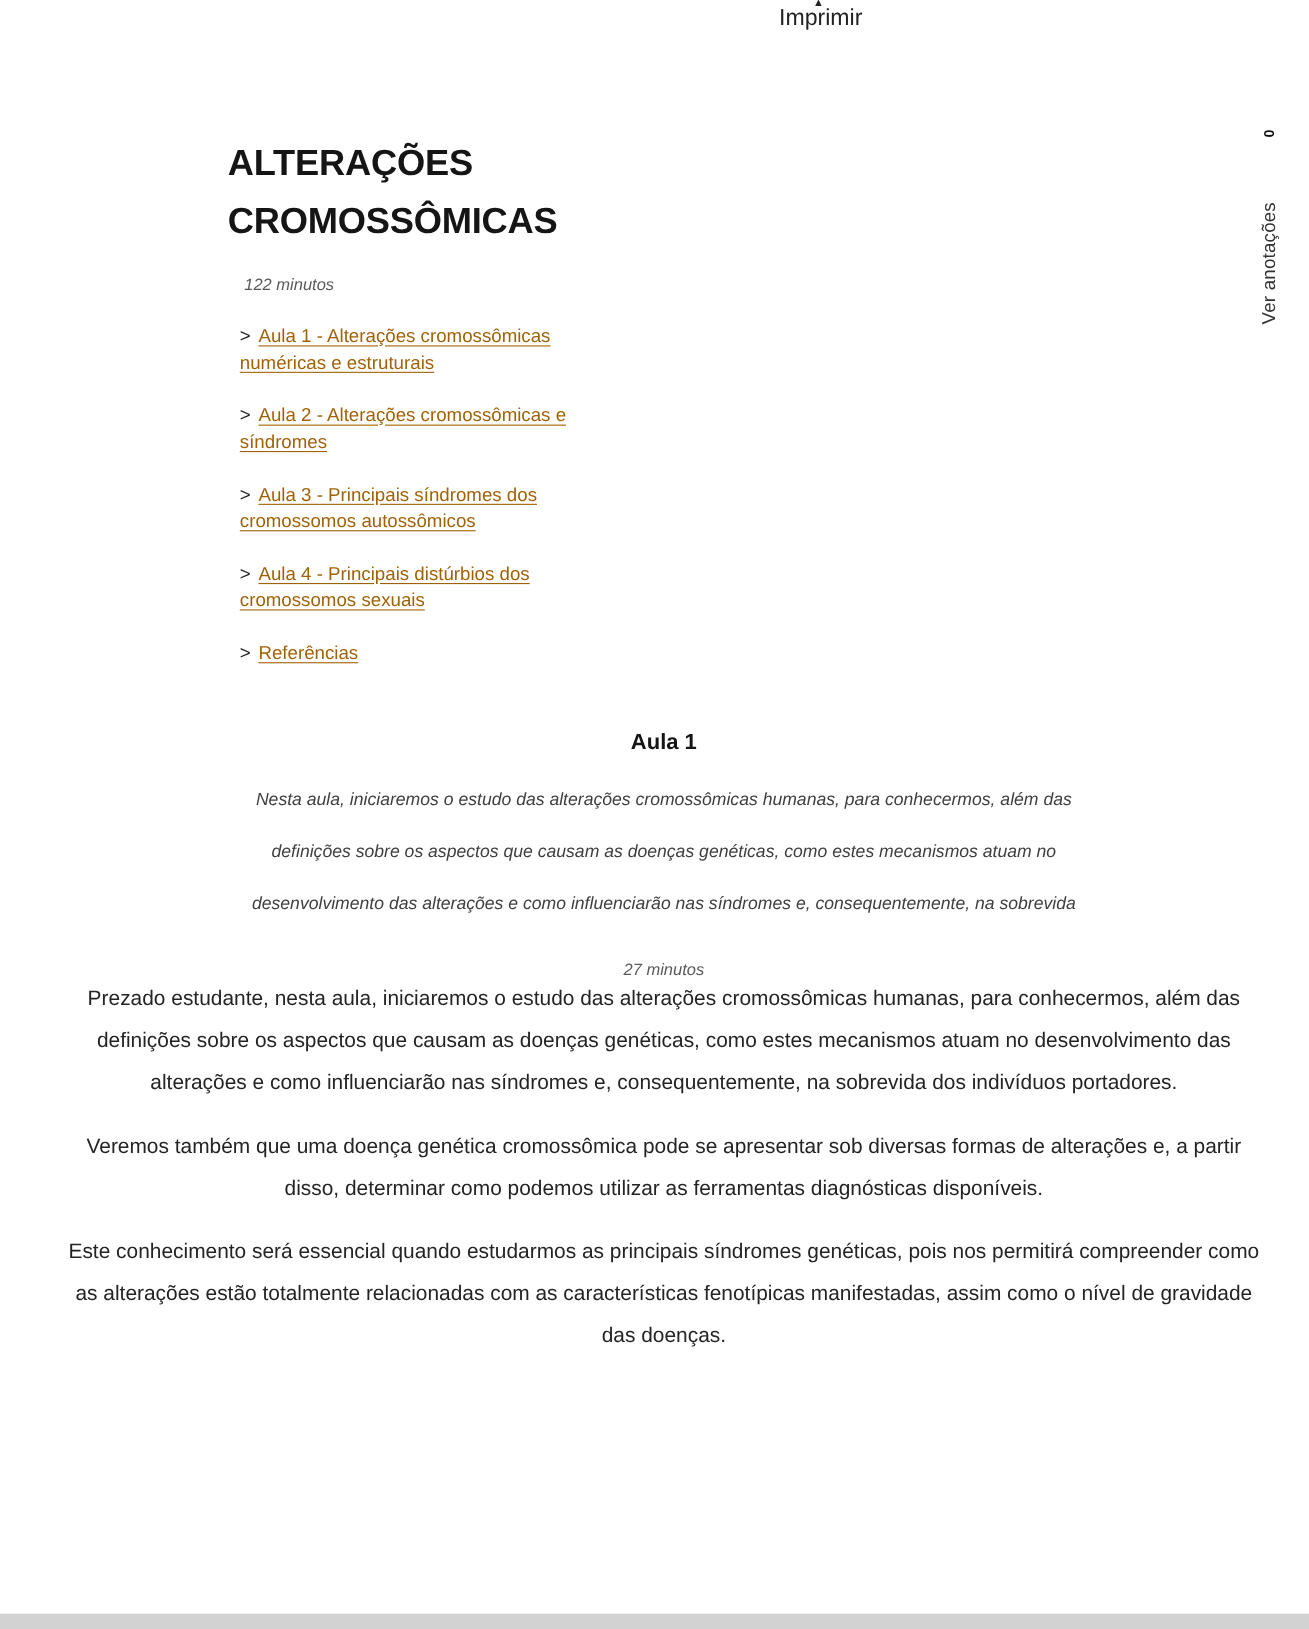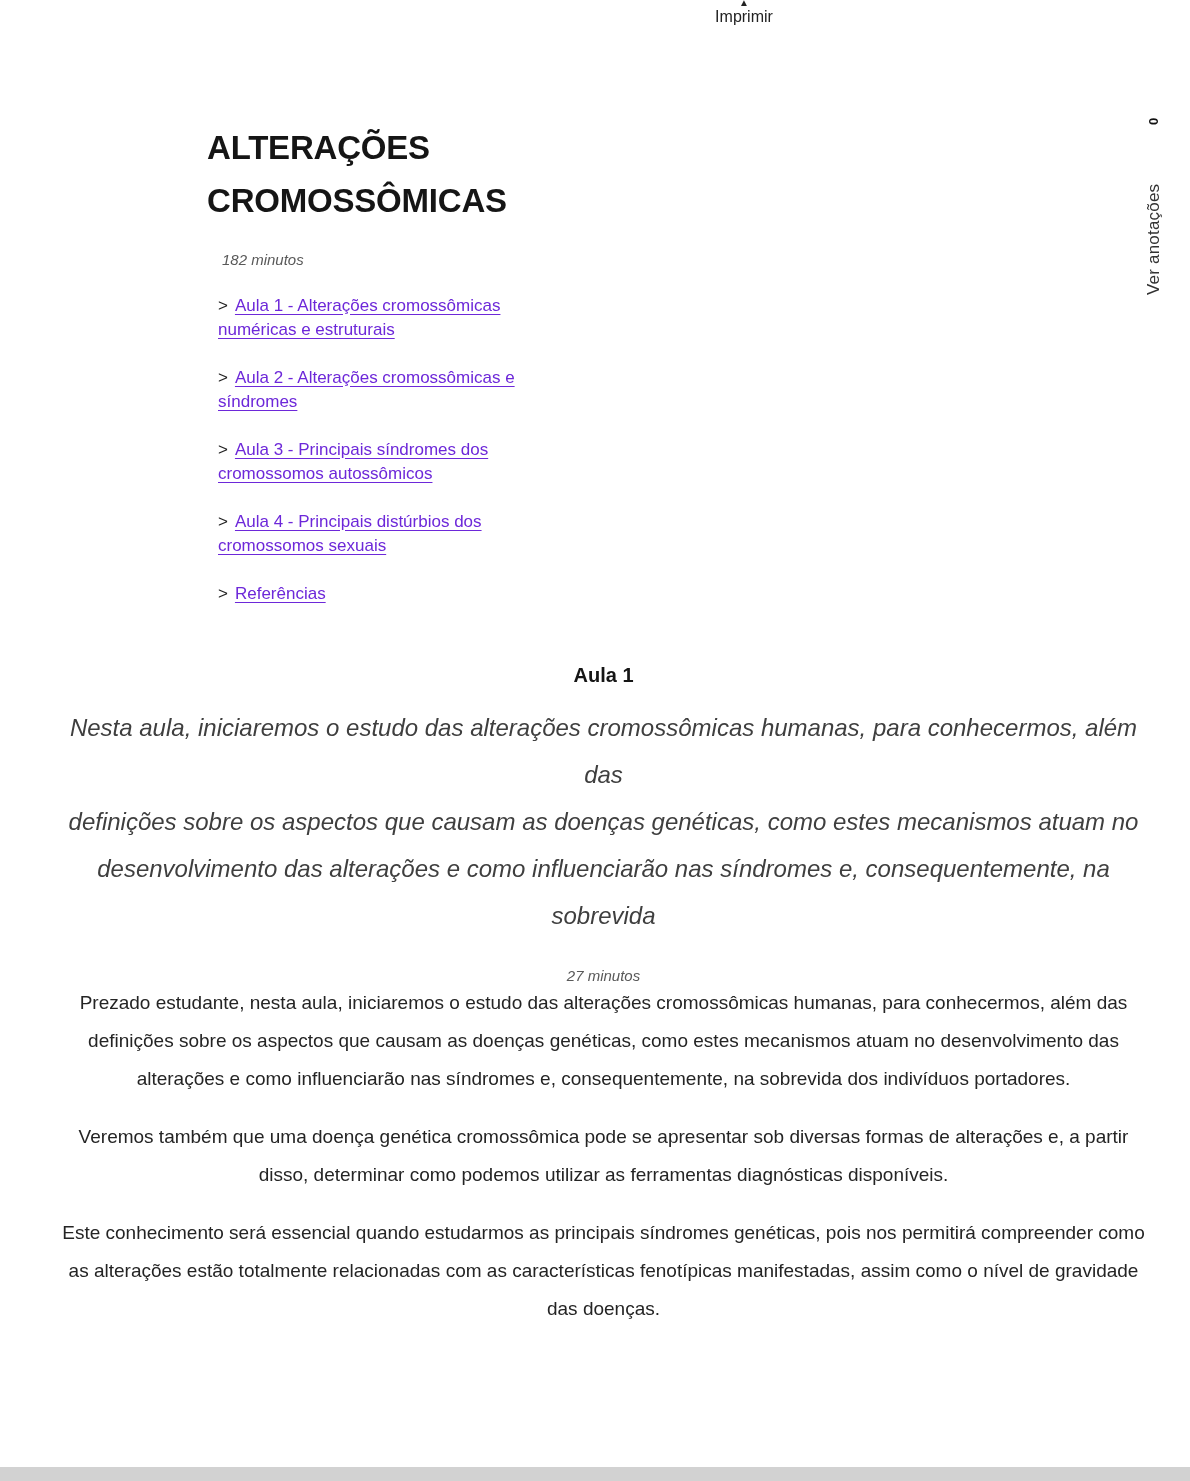--- a/index.html
+++ b/index.html
@@ -27,22 +27,23 @@
   }
   .print-control .tri {
     display: block;
     font-size: 10px;
     line-height: 9px;
     margin-top: -2px;
     color: #222;
   }
   .print-control .lbl {
     display: block;
-    font-size: 16px;
+    font-size: 21px;
     line-height: 19px;
+    text-align: right;
   }
 
   
   .annotations-tab {
     position: absolute;
     top: 118px;
     right: 26px;
     writing-mode: vertical-rl;
     transform: rotate(180deg);
     cursor: pointer;
@@ -80,21 +81,21 @@
   .toc-item {
     margin-bottom: 24px;
     font-size: 17px;
     line-height: 24px;
   }
   .toc-item .chev {
     margin-right: 7px;
     color: #1f1f1f;
   }
   .toc-item a {
-    color: #6d28d9;
+    color: #a16207;
     text-decoration: underline;
     text-underline-offset: 3px;
     cursor: pointer;
   }
 
   
   .lesson {
     margin: 58px 38px 0 55px;
   }
   .kicker {
@@ -108,21 +109,21 @@
     margin: 0 0 29px 0;
     text-align: center;
     font-size: 33px;
     font-weight: bold;
     letter-spacing: -0.3px;
     color: #111111;
   }
   .lede-line {
     text-align: center;
     font-style: italic;
-    font-size: 24px;
+    font-size: 16px;
     line-height: 47px;
     color: #3f3f3f;
   }
   .lesson-duration {
     margin-top: 28px;
     text-align: center;
     font-style: italic;
     font-size: 15px;
     color: #595959;
   }
@@ -158,21 +159,21 @@
   <span class="lbl">Imprimir</span>
 </div>
 
 <div class="annotations-tab">
   <span class="ann-label">Ver anotações</span>
   <span class="ann-count">0</span>
 </div>
 
 <aside class="toc">
   <h1 class="toc-title">ALTERAÇÕES CROMOSSÔMICAS</h1>
-  <div class="toc-duration">182 minutos</div>
+  <div class="toc-duration">122 minutos</div>
   <ul class="toc-list">
     <li class="toc-item">
       <span class="chev">&gt;</span><a>Aula 1 - Alterações cromossômicas numéricas e estruturais</a>
     </li>
     <li class="toc-item">
       <span class="chev">&gt;</span><a>Aula 2 - Alterações cromossômicas e síndromes</a>
     </li>
     <li class="toc-item">
       <span class="chev">&gt;</span><a>Aula 3 - Principais síndromes dos cromossomos autossômicos</a>
     </li>

